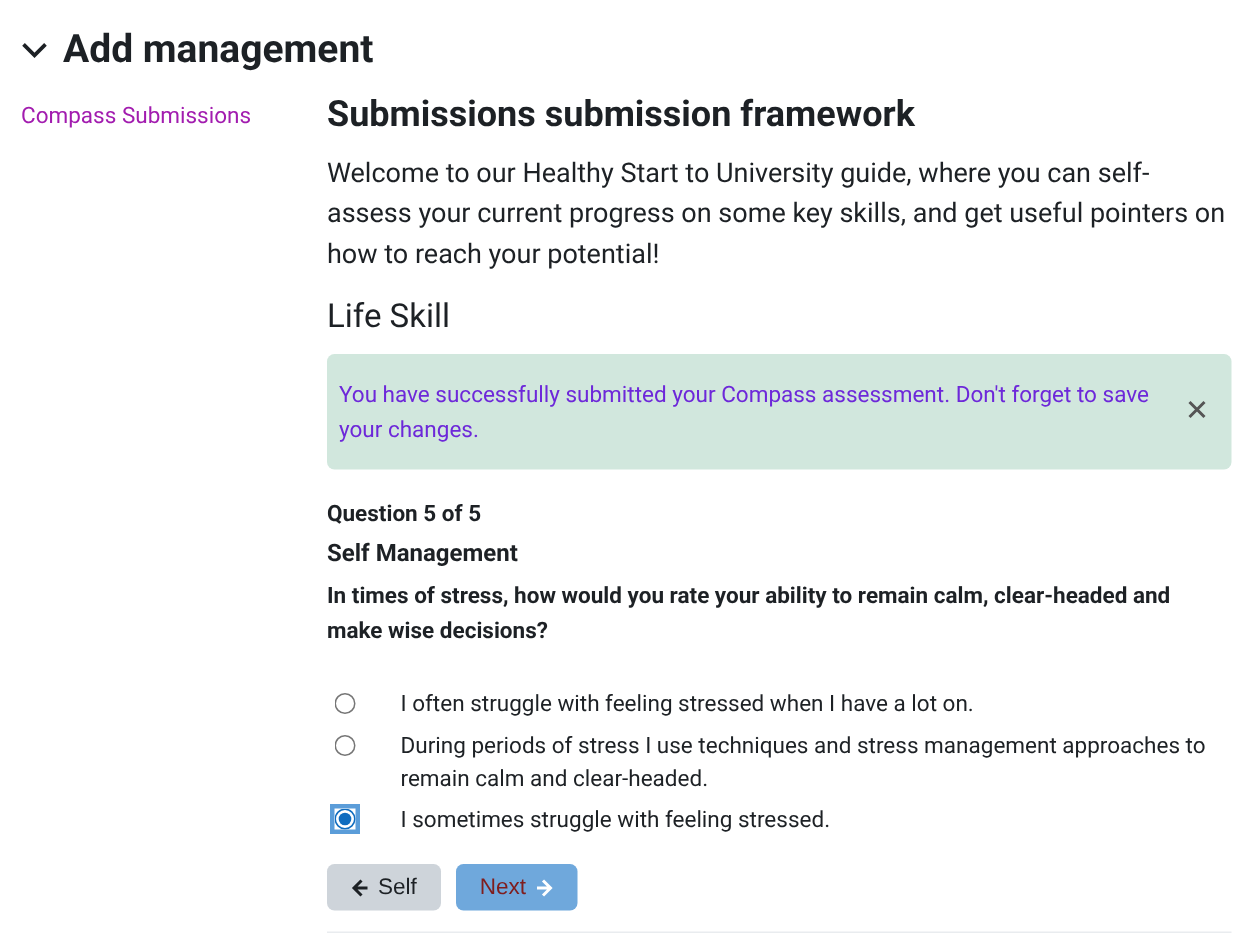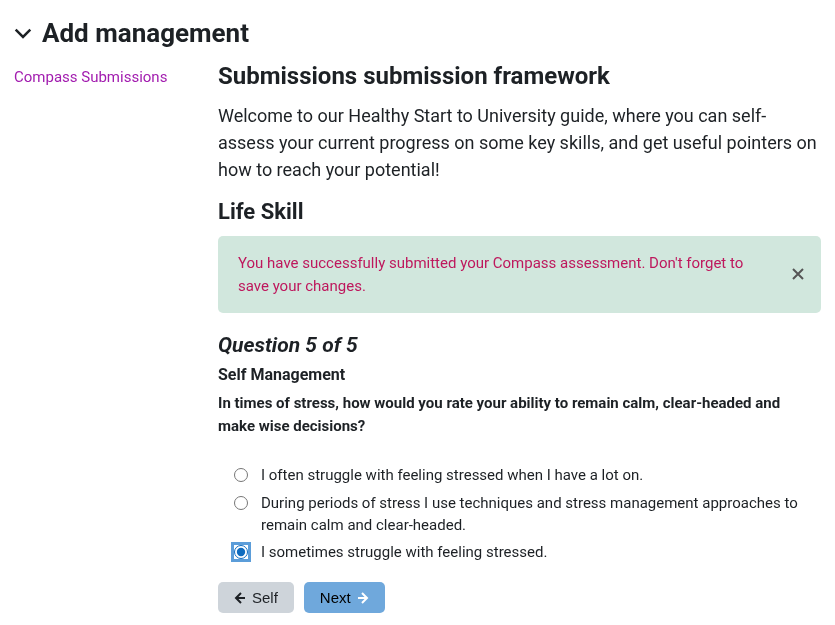--- a/index.html
+++ b/index.html
@@ -49,73 +49,71 @@
     margin: 2px 0 12px 0;
   }
   .intro-text {
     font-size: 18px;
     line-height: 1.5;
     margin: 0 0 16px 0;
     max-width: 600px;
   }
   .sub-heading {
     font-size: 22px;
-    font-weight: 700;
+    font-weight: 400;
     margin: 0 0 12px 0;
   }
   .alert {
     background: #d1e7dd;
     border-radius: 5px;
-    padding: 16px 44px 16px 20px;
-    color: #be185d;
+    padding: 16px 44px 16px 8px;
+    color: #6d28d9;
     font-size: 15px;
     line-height: 1.5;
     position: relative;
     margin-bottom: 20px;
   }
   .alert-close {
     position: absolute;
     right: 12px;
     top: 50%;
     transform: translateY(-50%);
     cursor: pointer;
     color: #555;
     font-size: 18px;
     line-height: 1;
     padding: 4px;
   }
   .question-num {
-    font-size: 21px;
+    font-size: 15px;
     font-weight: 700;
     margin: 0 0 8px 0;
-    font-style: italic;
   }
   .question-cat {
     font-size: 16px;
     font-weight: 700;
     margin: 0 0 8px 0;
   }
   .question-text {
     font-size: 15px;
     font-weight: 700;
     line-height: 1.5;
     margin: 0 0 28px 0;
     max-width: 600px;
   }
   .options {
     margin-bottom: 18px;
   }
   .option-row {
     display: flex;
     align-items: flex-start;
-    gap: 10px;
+    gap: 27px;
     margin-bottom: 6px;
     font-size: 15px;
     line-height: 1.45;
-    justify-content: flex-end;
   }
   .option-radio {
     width: 14px;
     height: 14px;
     flex-shrink: 0;
     margin-top: 3px;
     accent-color: #0f6cbf;
   }
   .option-radio.selected-glow {
     outline: 3px solid #5b9dd9;
@@ -140,21 +138,21 @@
     border: none;
     cursor: pointer;
     line-height: 1;
   }
   .btn-secondary {
     background: #ced4da;
     color: #1d2125;
   }
   .btn-light-primary {
     background: #6fa8dc;
-    color: #000000;
+    color: #7f1d1d;
   }
   .btn-primary {
     background: #0f6cbf;
     color: #fff;
   }
   .divider {
     border: none;
     border-top: 1px solid #e9ecef;
     margin: 0 0 14px 0;
   }

